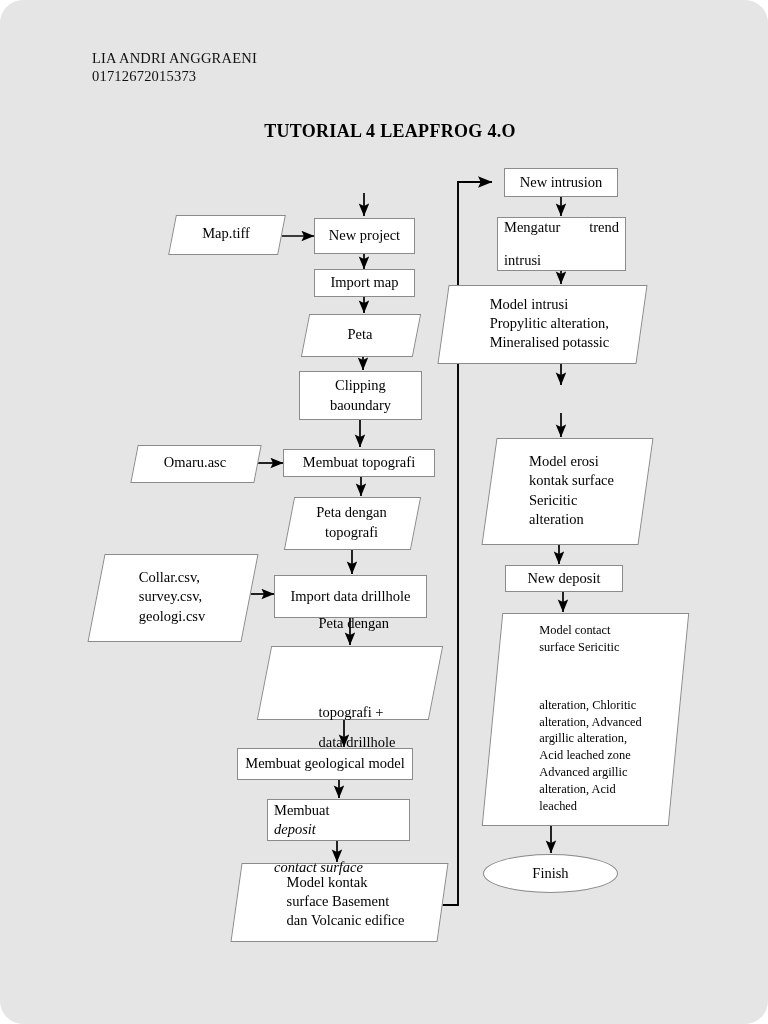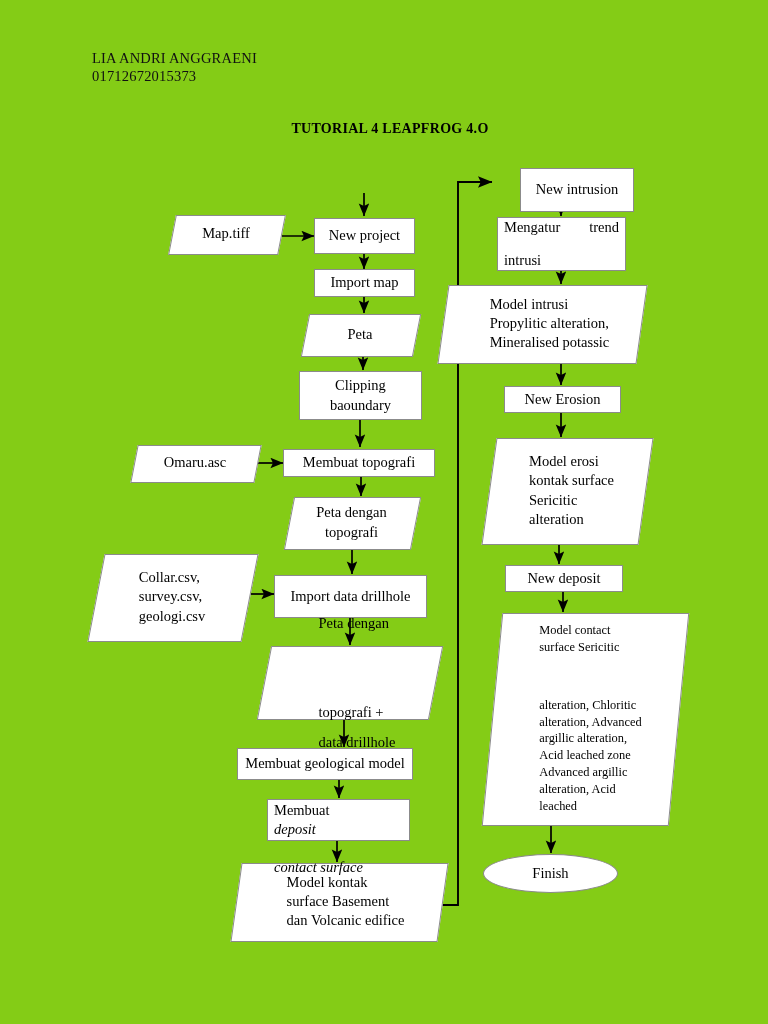--- a/index.html
+++ b/index.html
@@ -4,43 +4,44 @@
 <style>
   html, body {
     margin: 0;
     padding: 0;
     background: #ffffff;
   }
   #page {
     position: relative;
     width: 768px;
     height: 1024px;
-    background: #84cc16;
+    background: #e5e5e5;
     overflow: hidden;
     font-family: "Liberation Serif", "DejaVu Serif", serif;
     color: #000000;
+    border-radius: 23px;
   }
   .hdr {
     position: absolute;
     font-family: "Liberation Serif", "DejaVu Serif", serif;
     font-size: 14.5px;
     letter-spacing: 0.2px;
     color: #111;
     white-space: nowrap;
   }
   #hdr-name { left: 92px; top: 50px; }
   #hdr-nim  { left: 92px; top: 68px; }
   #doc-title {
     position: absolute;
     left: 0; top: 121px;
     width: 768px;
     text-align: center;
     padding-left: 12px;
     box-sizing: border-box;
-    font-size: 14px;
+    font-size: 18px;
     font-weight: bold;
     letter-spacing: 0.3px;
   }
 
   svg#wires {
     position: absolute;
     left: 0; top: 0;
     width: 768px;
     height: 1024px;
     pointer-events: none;
@@ -225,41 +226,38 @@
     </span>
   </div>
 
   <div class="node para wide" style="left:236px; top:863px; width:205px; height:77px;">
     <span class="skin"></span>
     <span class="txt txt-left" style="padding-left:20px;">Model kontak
 surface Basement
 dan Volcanic edifice</span>
   </div>
 
-  <div class="node rect" style="left:520px; top:168px; width:114px; height:44px;justify-content:center;">
+  <div class="node rect" style="left:504px; top:168px; width:114px; height:29px;justify-content:center;">
     <span class="txt">New intrusion</span>
   </div>
 
   <div class="node rect" style="left:497px; top:217px; width:129px; height:54px;">
     <span class="txt txt-left" style="width:100%;">
       <span class="spread" style="width:100%;">Mengatur      trend</span>
       <span style="display:block; margin-top:-6px;">intrusi</span>
     </span>
   </div>
 
   <div class="node para wide" style="left:443px; top:285px; width:197px; height:77px;">
     <span class="skin"></span>
     <span class="txt txt-left" style="padding-left:22px;">Model intrusi
 Propylitic alteration,
 Mineralised potassic</span>
   </div>
 
-  <div class="node rect" style="left:504px; top:386px; width:117px; height:27px;">
-    <span class="txt">New Erosion</span>
-  </div>
 
   <div class="node para wide" style="left:489px; top:438px; width:155px; height:105px;">
     <span class="skin"></span>
     <span class="txt txt-left" style="padding-left:16px;">Model erosi
 kontak surface
 Sericitic
 alteration</span>
   </div>
 
   <div class="node rect" style="left:505px; top:565px; width:118px; height:27px;">

